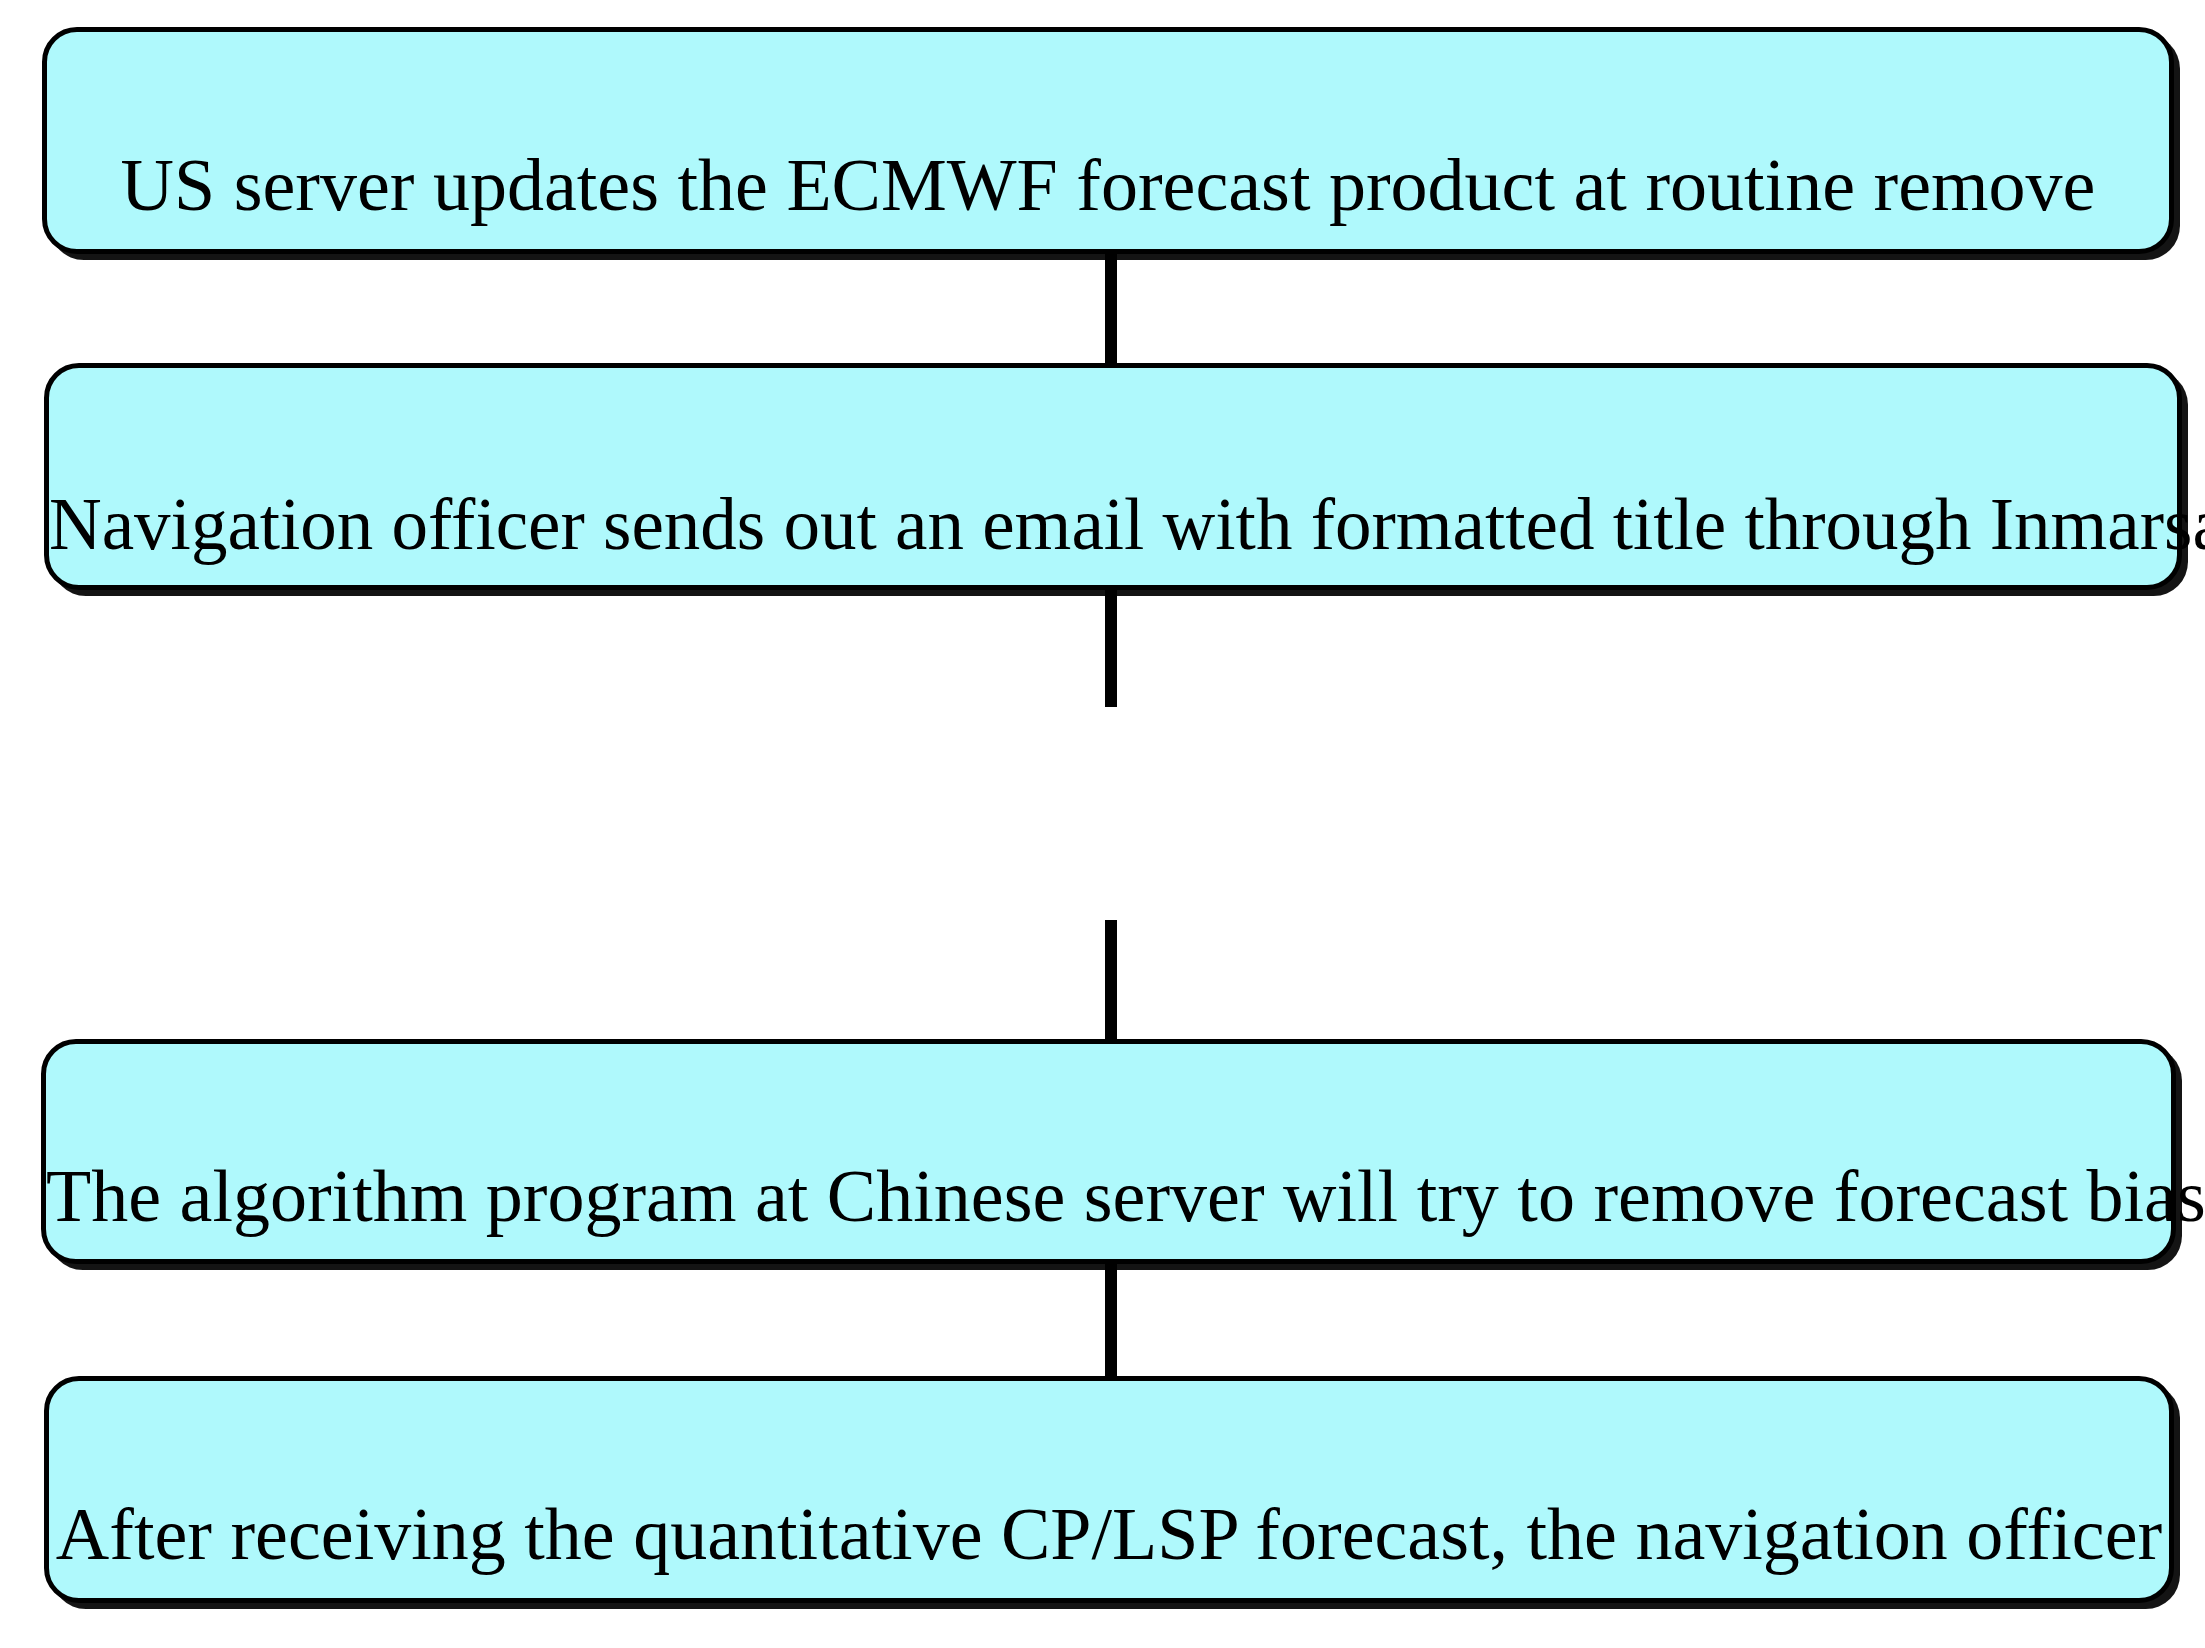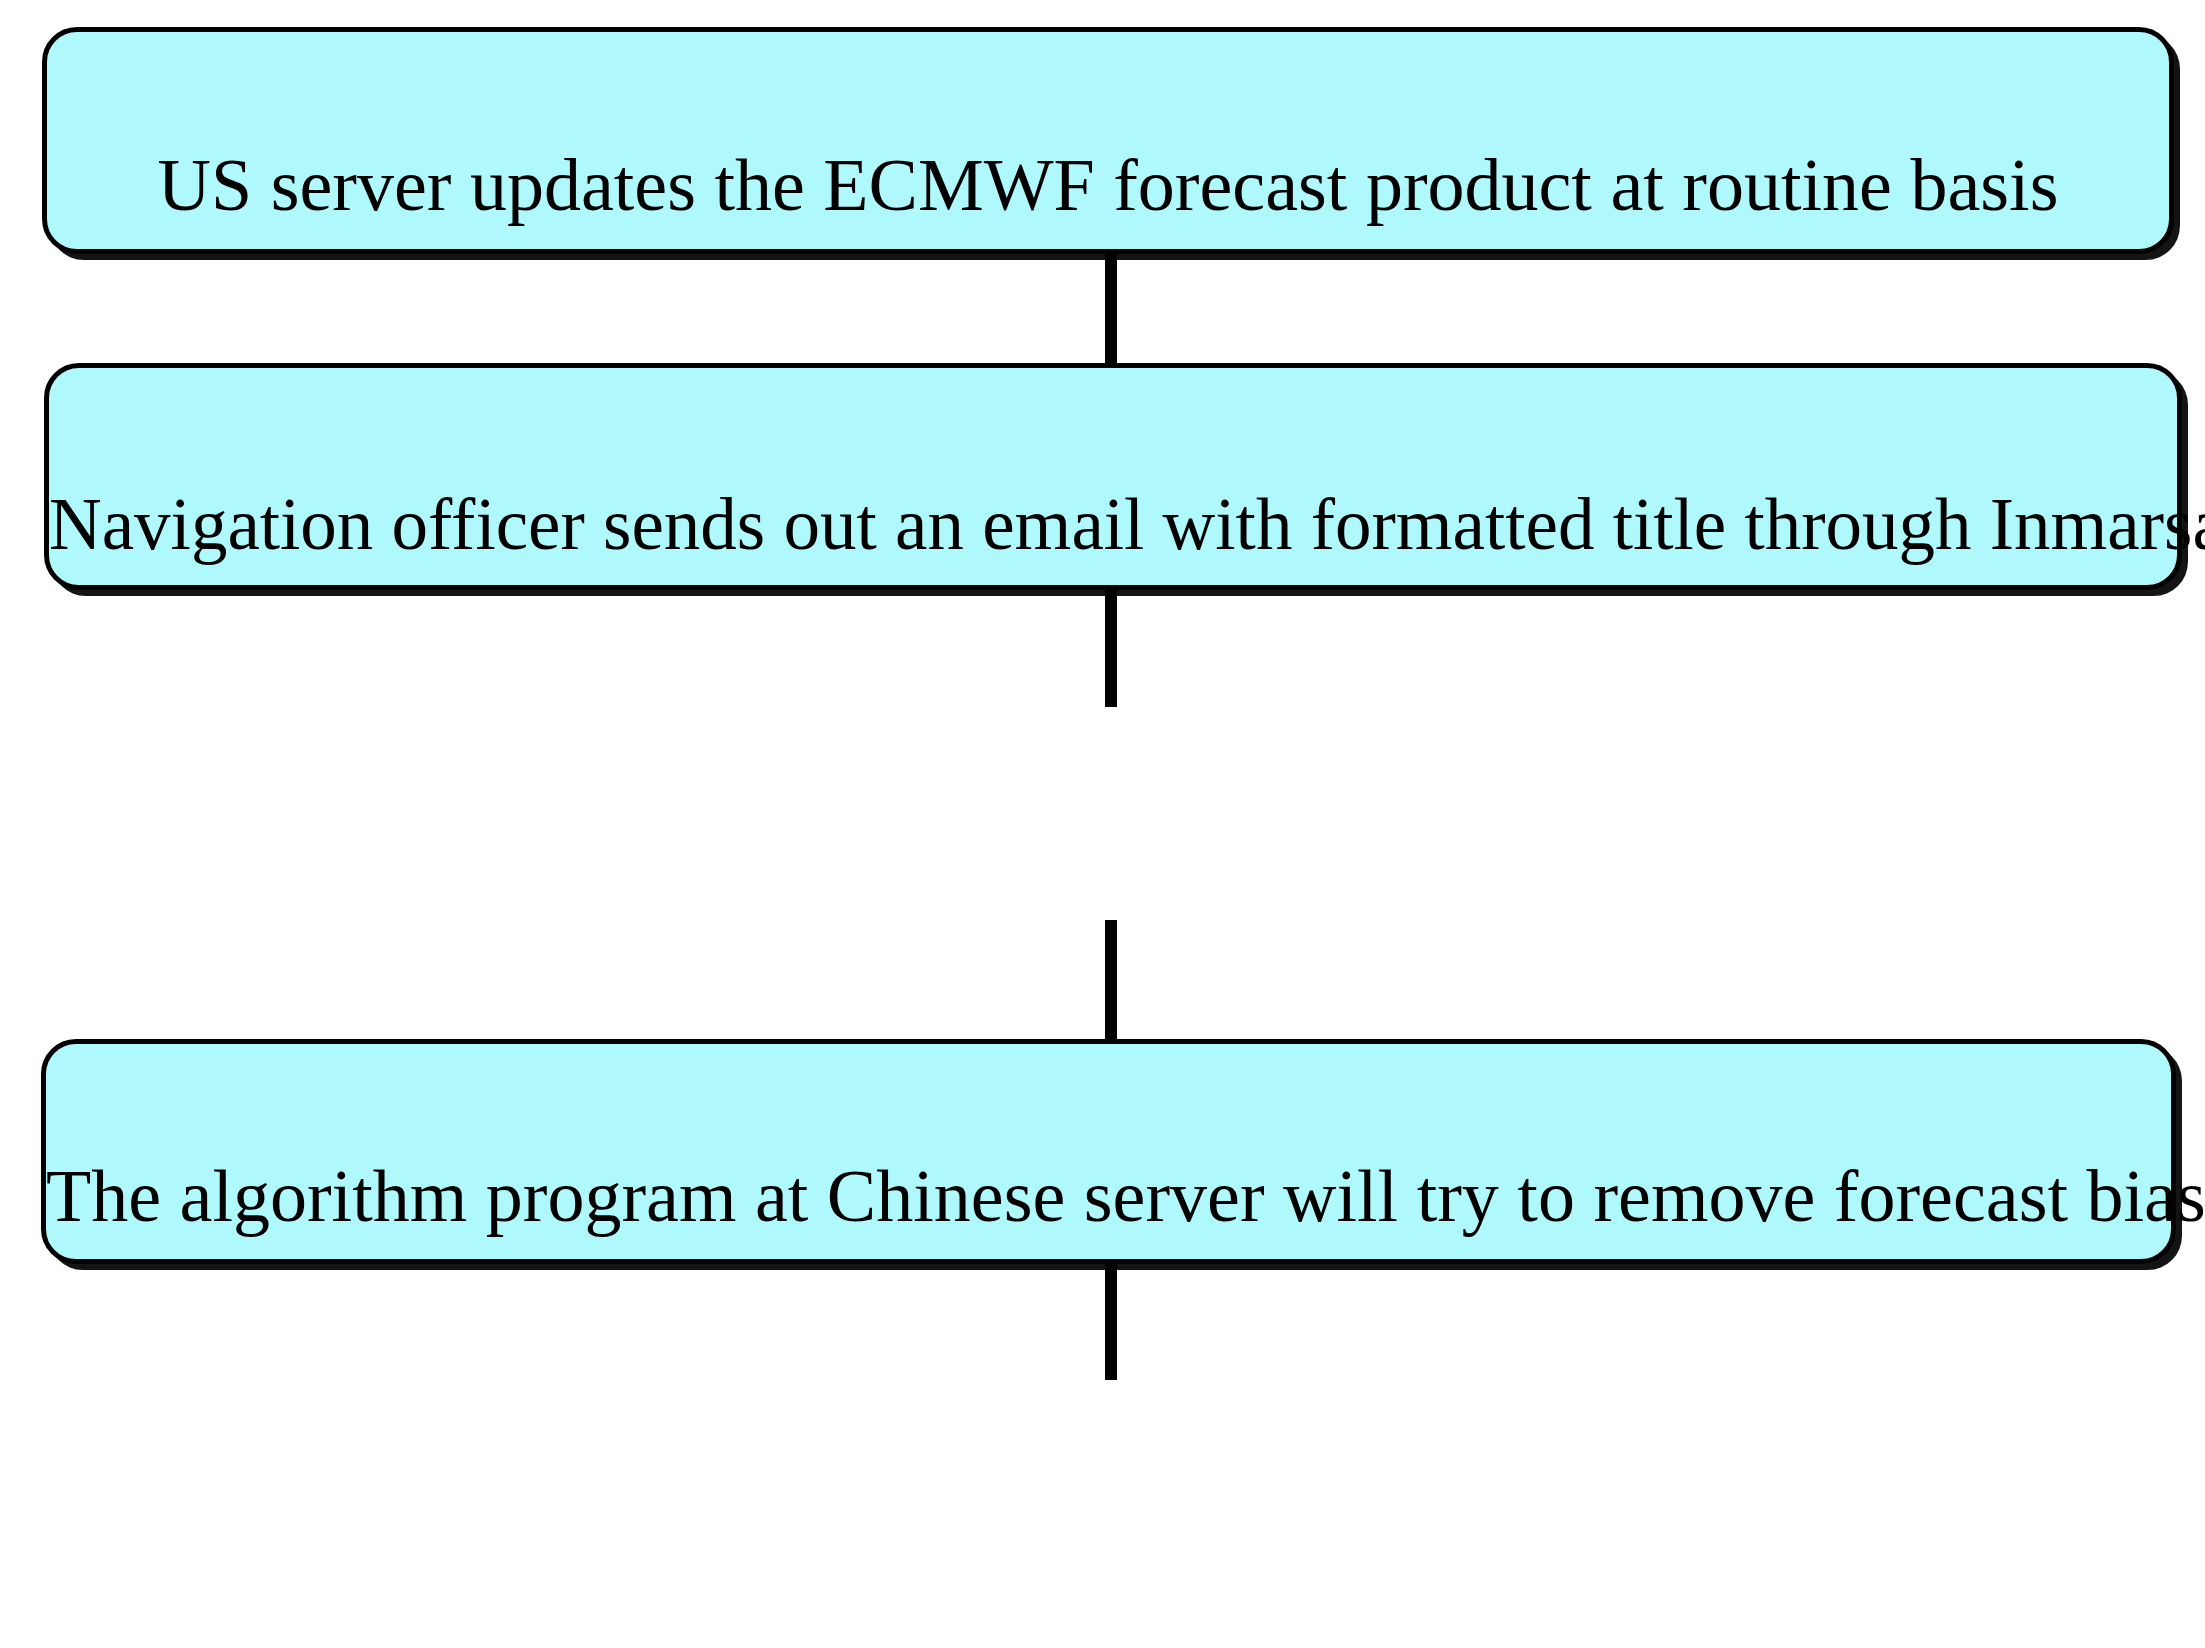--- a/index.html
+++ b/index.html
@@ -50,27 +50,30 @@
 <body>
 
 <div id="canvas">
 
   <div class="connector" style="left:1105px; top:249px; width:12px; height:121px;"></div>
   <div class="connector" style="left:1105px; top:582px; width:12px; height:125px;"></div>
   <div class="connector" style="left:1105px; top:920px; width:12px; height:121px;"></div>
   <div class="connector" style="left:1105px; top:1258px; width:12px; height:122px;"></div>
 
   <div class="flow-node" style="left:42px; top:27px; width:2132px; height:227px;">
-    <span class="node-text" style="font-size:74px; padding-bottom:27px;">US server updates the ECMWF forecast product at routine basis</span>
+    <span class="node-text" style="font-size:74px; padding-bottom:27px;">US server updates the ECMWF forecast product at routine remove</span>
   </div>
 
   <div class="flow-node" style="left:44px; top:363px; width:2138px; height:227px;">
     <span class="node-text" style="font-size:73px; padding-bottom:24px;">Navigation officer sends out an email with formatted title through Inmarsat</span>
   </div>
 
 
   <div class="flow-node" style="left:41px; top:1039px; width:2135px; height:225px;">
     <span class="node-text" style="font-size:74px; padding-bottom:26px;">The algorithm program at Chinese server will try to remove forecast bias,</span>
   </div>
 
+  <div class="flow-node" style="left:44px; top:1376px; width:2130px; height:227px;">
+    <span class="node-text" style="font-size:74px; padding-bottom:27px;">After receiving the quantitative CP/LSP forecast, the navigation officer</span>
+  </div>
 
 </div>
 
 
 </body></html>

